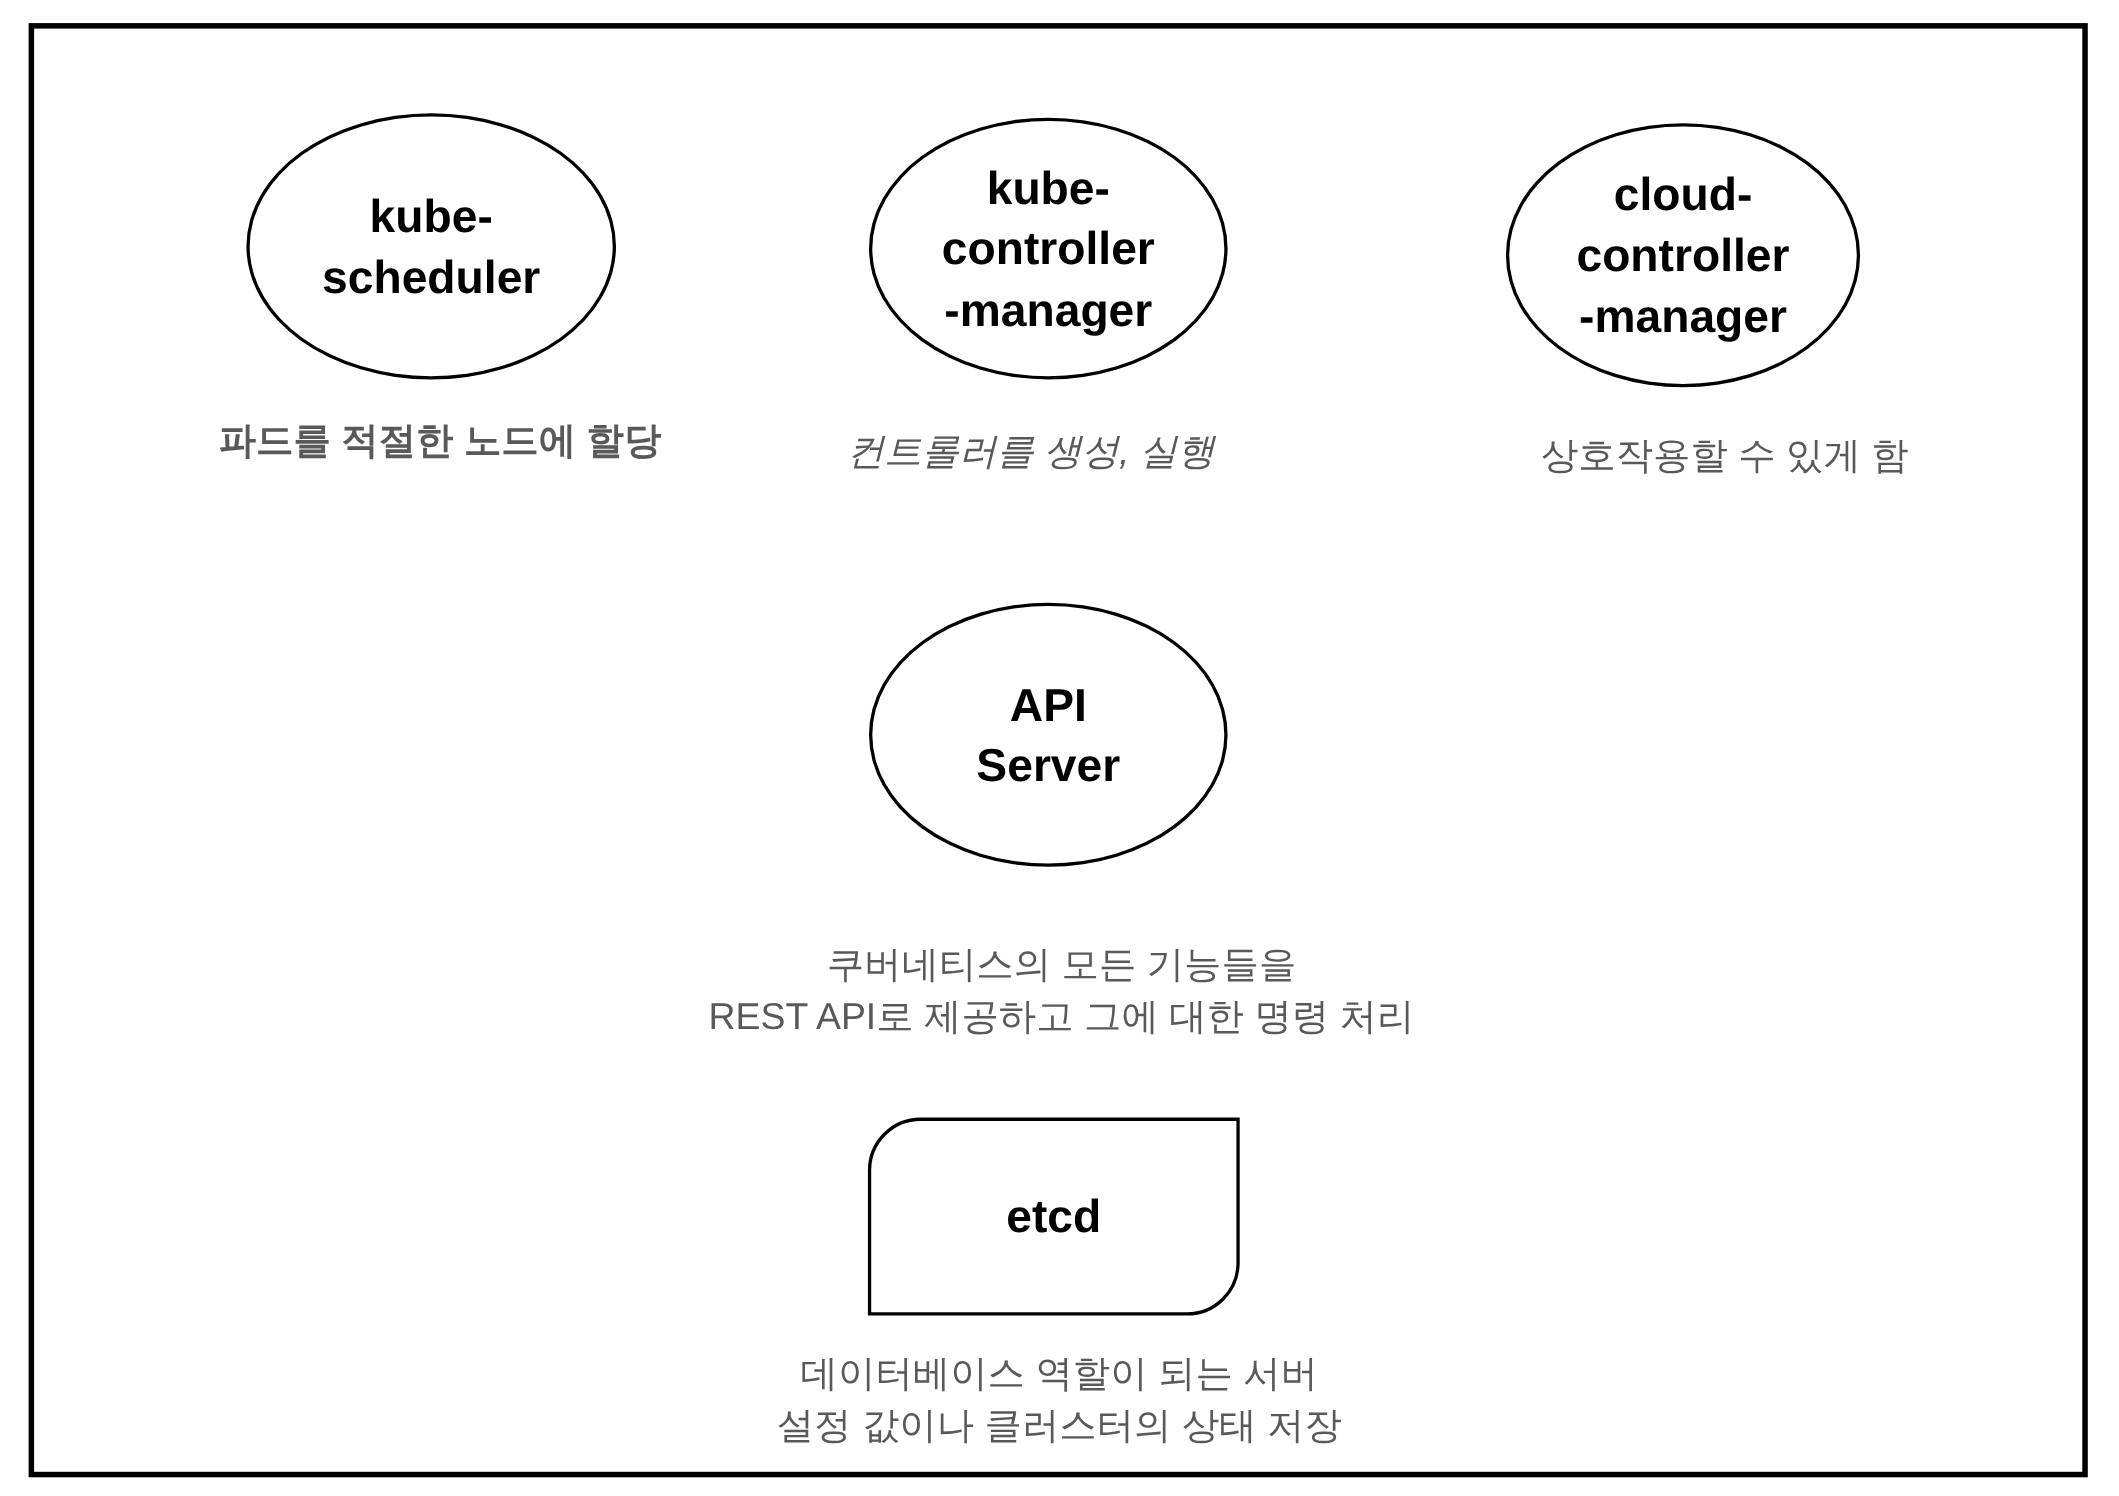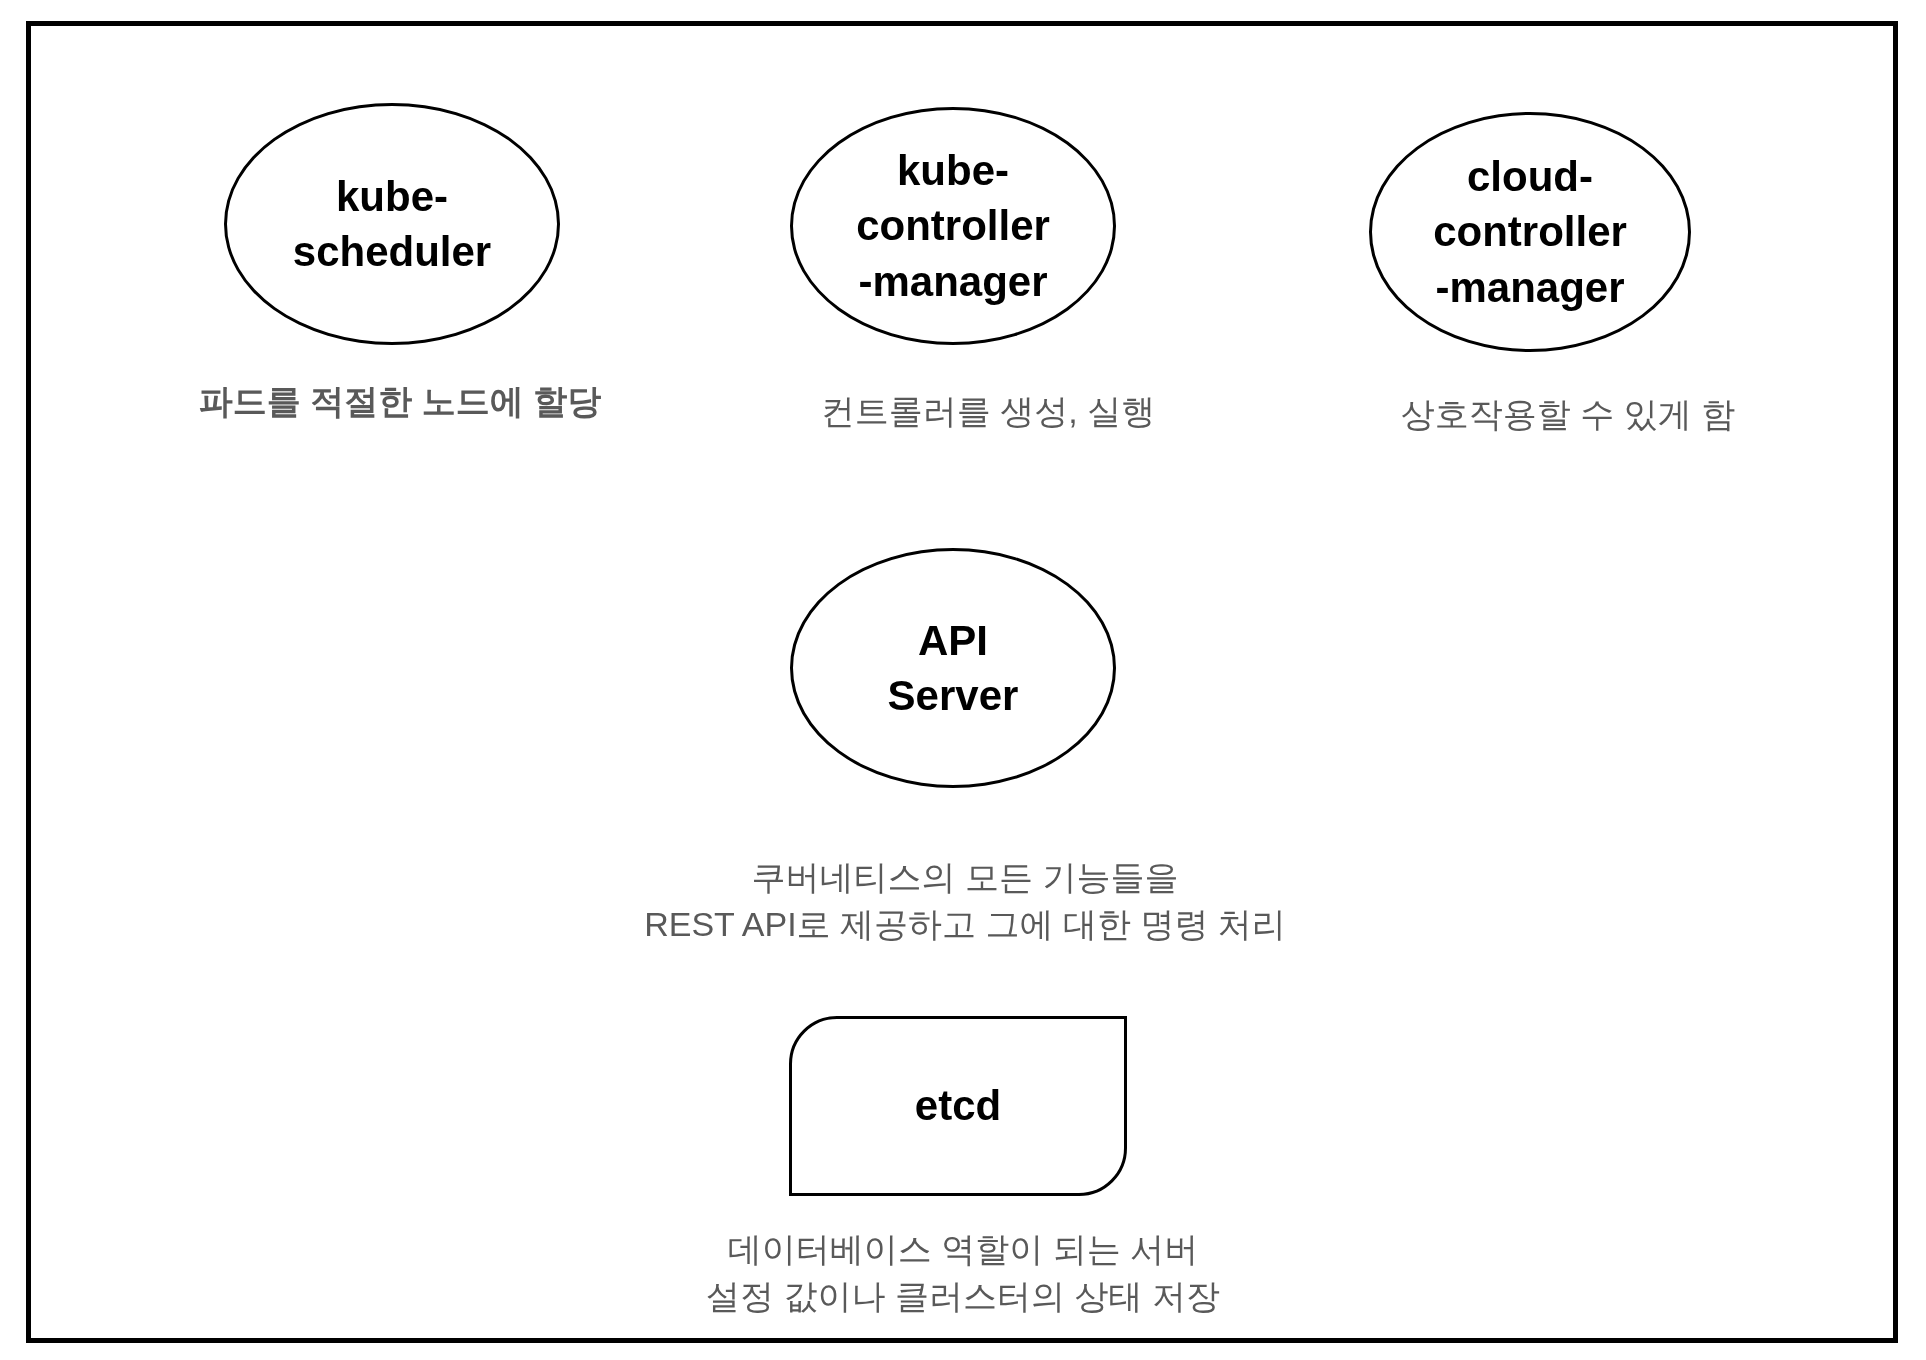--- a/index.html
+++ b/index.html
@@ -51,21 +51,21 @@
 
   .desc {
     position: absolute;
     text-align: center;
     color: #595959;
     font-size: 34px;
     line-height: 1.38;
     font-weight: 400;
   }
   .d1 { left: 100px;  top: 378px;  width: 600px; font-weight: bold; }
-  .d2 { left: 688px;  top: 388px;  width: 600px; }
+  .d2 { left: 637px;  top: 388px;  width: 600px; font-style: italic; }
   .d3 { left: 1268px; top: 391px;  width: 600px; }
   .d4 { left: 565px;  top: 854px;  width: 800px; }
   .d5 { left: 563px;  top: 1226px; width: 800px; }
 </style>
 </head>
 <body>
 
 <div class="canvas">
 
   <div class="frame"></div>

